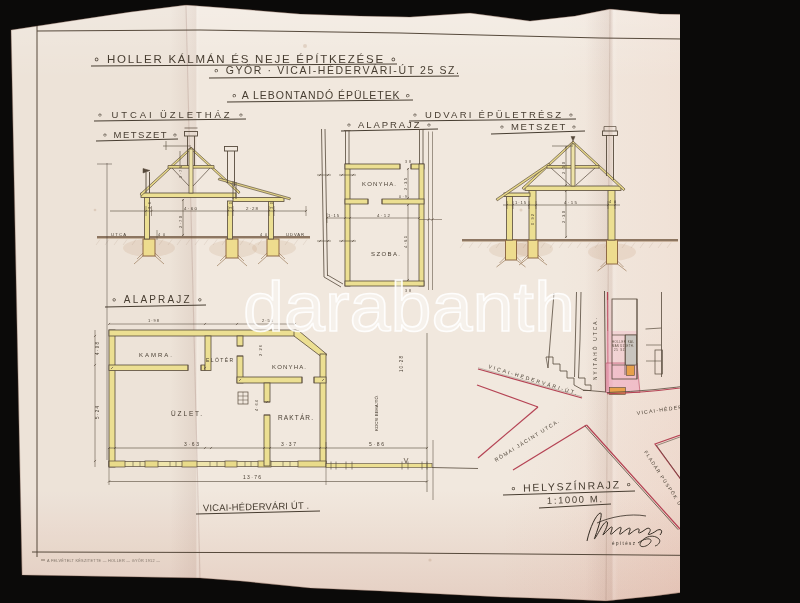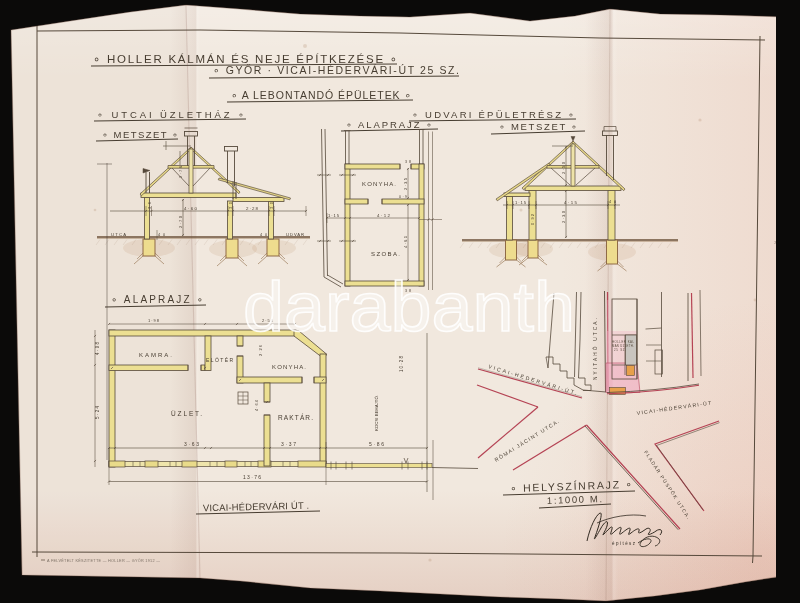--- a/index.html
+++ b/index.html
@@ -1,14 +1,14 @@
 <!DOCTYPE html>
 <html><head><meta charset="utf-8"><style>
 html,body{margin:0;padding:0;background:#0b0a09;}
-#c{position:relative;width:776px;height:603px;overflow:hidden;font-family:"Liberation Sans",sans-serif;}
+#c{position:relative;width:680px;height:603px;overflow:hidden;font-family:"Liberation Sans",sans-serif;}
 </style></head><body>
 <div id="c">
 <svg width="800" height="603" viewBox="0 0 800 603" font-family="Liberation Sans, sans-serif">
 <rect x="0" y="0" width="800" height="603" fill="#0b0a09"></rect>
 <defs>
 <clipPath id="pc">
           <polygon points="11,30 70,21 130,12 186,5 240,9 300,14 360,16 410,17 470,13 530,21 575,16 610,9 660,14 720,15 788,17 786,150 783,300 780,450 777,577 745,582 700,590 655,596 606,601 560,599 500,597 440,594 380,591 310,588 240,581 200,578 140,577 80,576 22,575"></polygon>
         </clipPath>
 <linearGradient id="gBot" x1="0" y1="490" x2="0" y2="603" gradientUnits="userSpaceOnUse">
           <stop offset="0" stop-color="rgba(190,125,100,0)"></stop>

